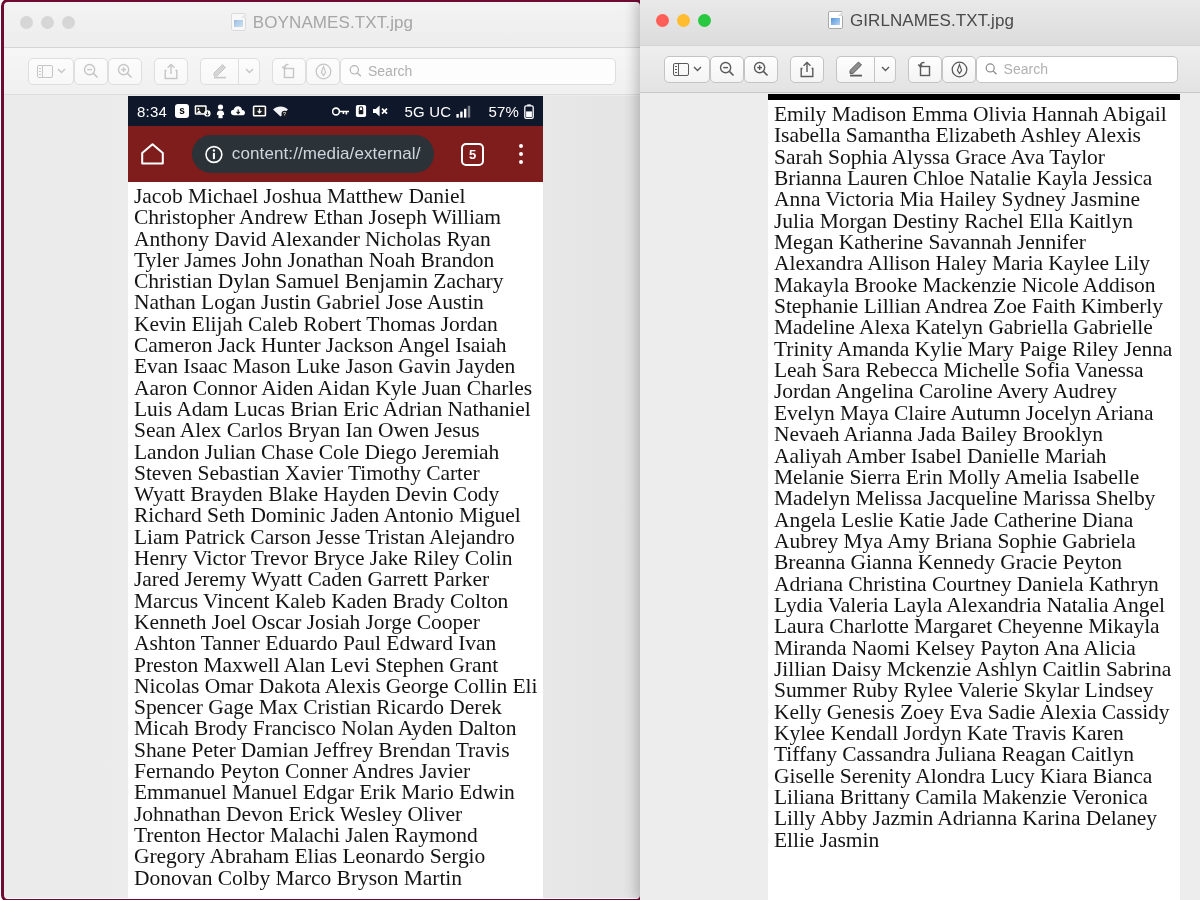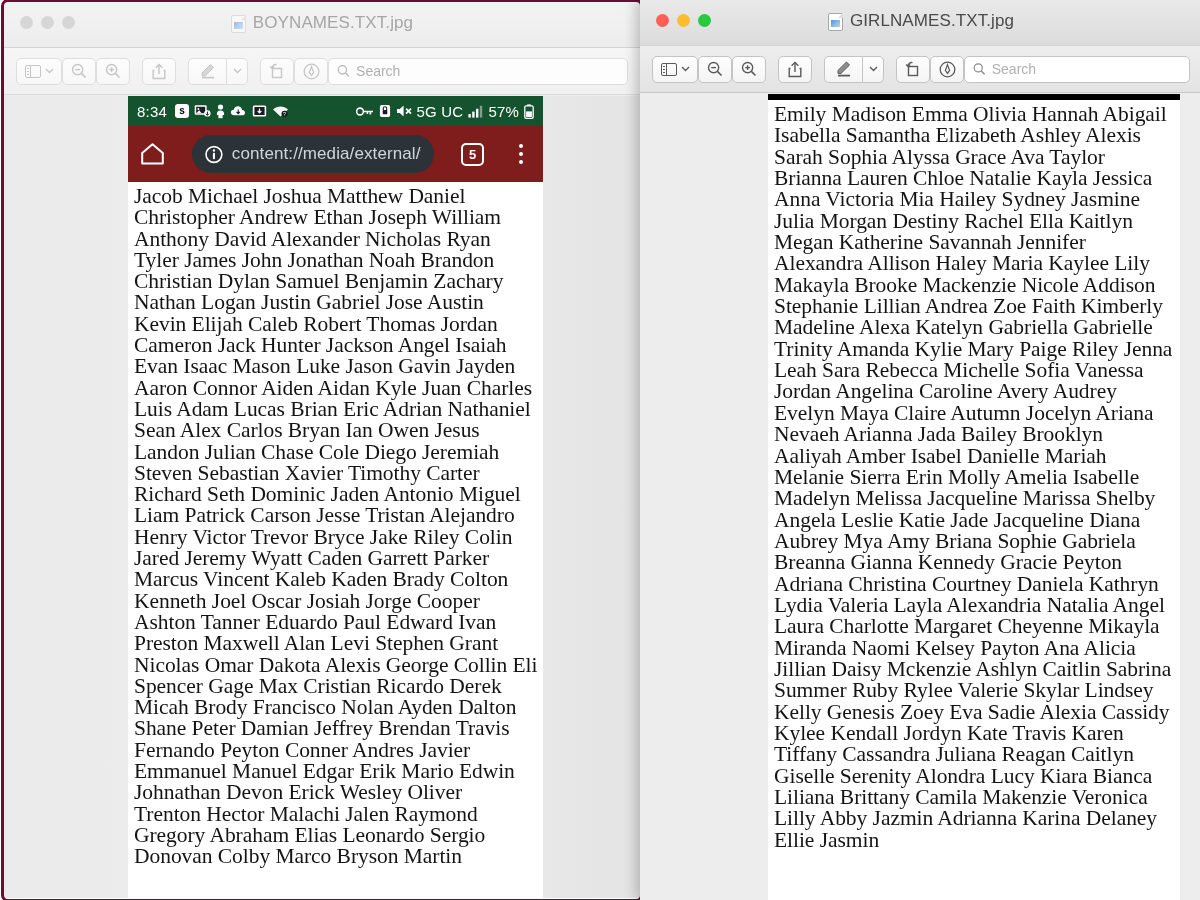--- a/index.html
+++ b/index.html
@@ -28,21 +28,21 @@
   }
   .lights { position: absolute; left: 16px; top: 14px; display: flex; gap: 8px; }
   .light { width: 13px; height: 13px; border-radius: 50%; display: block; }
   .light.close   { background: #ff5f57; }
   .light.min     { background: #febc2e; }
   .light.max     { background: #28c840; }
   .inactive .light { background: #d6d6d6; }
 
   .title-wrap {
     position: absolute; left: 0; right: 0; top: 11px;
-    display: flex; align-items: flex-end; justify-content: center; gap: 7px;
+    display: flex; align-items: flex-start; justify-content: center; gap: 7px;
     pointer-events: none;
   }
   .doc-icon {
     width: 15px; height: 18px;
     background: #ffffff;
     border: 1px solid #a8a8a8;
     border-radius: 2px;
     position: relative;
     flex: none;
   }
@@ -62,21 +62,21 @@
     font-size: 17px; color: #4a4a4a; letter-spacing: .1px;
     white-space: nowrap;
   }
   .inactive .win-title { color: #a6a6a6; }
   .inactive .doc-icon { border-color: #cacaca; opacity: .55; }
 
   
   .toolbar {
     height: 47px;
     display: flex; align-items: center;
-    padding: 0 12px;
+    padding: 0 24px;
     gap: 0;
     background: linear-gradient(to bottom, #eeeeee 0%, #e3e3e3 100%);
     border-bottom: 1px solid #c8c8c8;
   }
   .inactive-body .toolbar {
     background: linear-gradient(to bottom, #f6f6f6 0%, #f0f0f0 100%);
     border-bottom: 1px solid #dcdcdc;
   }
   .tbtn {
     height: 27px;
@@ -131,26 +131,26 @@
 
   .statusbar {
     height: 30px;
     background: #000000;
     display: flex; align-items: center;
     padding: 0 9px;
     color: #ffffff;
     font-size: 15px;
     font-family: "Liberation Sans", sans-serif;
   }
-  .statusbar.dark { background: #14532d; }
+  .statusbar.dark { background: #0f172a; }
   .sb-left, .sb-right { display: flex; align-items: center; gap: 5px; }
   .sb-left { flex: none; }
   .sb-right { margin-left: auto; }
   .sb-time { font-size: 15px; font-weight: 400; margin-right: 3px; letter-spacing: .2px; }
-  .sb-txt { font-size: 15px; letter-spacing: .2px; }
+  .sb-txt { font-size: 15px; letter-spacing: .2px; margin-left: 12px; }
   .sb-ico { display: block; }
   .badge-sq {
     width: 14px; height: 14px; background: #fff; color: #000;
     border-radius: 3px; font-size: 10px; line-height: 14px;
     text-align: center; font-weight: bold;
   }
 
   .urlbar {
     height: 56px;
     background: #7f1d1d;
@@ -388,20 +388,21 @@
             <div class="ln">Christian Dylan Samuel Benjamin Zachary</div>
             <div class="ln">Nathan Logan Justin Gabriel Jose Austin</div>
             <div class="ln">Kevin Elijah Caleb Robert Thomas Jordan</div>
             <div class="ln">Cameron Jack Hunter Jackson Angel Isaiah</div>
             <div class="ln">Evan Isaac Mason Luke Jason Gavin Jayden</div>
             <div class="ln">Aaron Connor Aiden Aidan Kyle Juan Charles</div>
             <div class="ln">Luis Adam Lucas Brian Eric Adrian Nathaniel</div>
             <div class="ln">Sean Alex Carlos Bryan Ian Owen Jesus</div>
             <div class="ln">Landon Julian Chase Cole Diego Jeremiah</div>
             <div class="ln">Steven Sebastian Xavier Timothy Carter</div>
+            <div class="ln">Wyatt Brayden Blake Hayden Devin Cody</div>
             <div class="ln">Richard Seth Dominic Jaden Antonio Miguel</div>
             <div class="ln">Liam Patrick Carson Jesse Tristan Alejandro</div>
             <div class="ln">Henry Victor Trevor Bryce Jake Riley Colin</div>
             <div class="ln">Jared Jeremy Wyatt Caden Garrett Parker</div>
             <div class="ln">Marcus Vincent Kaleb Kaden Brady Colton</div>
             <div class="ln">Kenneth Joel Oscar Josiah Jorge Cooper</div>
             <div class="ln">Ashton Tanner Eduardo Paul Edward Ivan</div>
             <div class="ln">Preston Maxwell Alan Levi Stephen Grant</div>
             <div class="ln">Nicolas Omar Dakota Alexis George Collin Eli</div>
             <div class="ln">Spencer Gage Max Cristian Ricardo Derek</div>
@@ -525,21 +526,21 @@
             <div class="ln">Stephanie Lillian Andrea Zoe Faith Kimberly</div>
             <div class="ln">Madeline Alexa Katelyn Gabriella Gabrielle</div>
             <div class="ln">Trinity Amanda Kylie Mary Paige Riley Jenna</div>
             <div class="ln">Leah Sara Rebecca Michelle Sofia Vanessa</div>
             <div class="ln">Jordan Angelina Caroline Avery Audrey</div>
             <div class="ln">Evelyn Maya Claire Autumn Jocelyn Ariana</div>
             <div class="ln">Nevaeh Arianna Jada Bailey Brooklyn</div>
             <div class="ln">Aaliyah Amber Isabel Danielle Mariah</div>
             <div class="ln">Melanie Sierra Erin Molly Amelia Isabelle</div>
             <div class="ln">Madelyn Melissa Jacqueline Marissa Shelby</div>
-            <div class="ln">Angela Leslie Katie Jade Jacqueline Diana</div>
+            <div class="ln">Angela Leslie Katie Jade Catherine Diana</div>
             <div class="ln">Aubrey Mya Amy Briana Sophie Gabriela</div>
             <div class="ln">Breanna Gianna Kennedy Gracie Peyton</div>
             <div class="ln">Adriana Christina Courtney Daniela Kathryn</div>
             <div class="ln">Lydia Valeria Layla Alexandria Natalia Angel</div>
             <div class="ln">Laura Charlotte Margaret Cheyenne Mikayla</div>
             <div class="ln">Miranda Naomi Kelsey Payton Ana Alicia</div>
             <div class="ln">Jillian Daisy Mckenzie Ashlyn Caitlin Sabrina</div>
             <div class="ln">Summer Ruby Rylee Valerie Skylar Lindsey</div>
             <div class="ln">Kelly Genesis Zoey Eva Sadie Alexia Cassidy</div>
             <div class="ln">Kylee Kendall Jordyn Kate Travis Karen</div>

